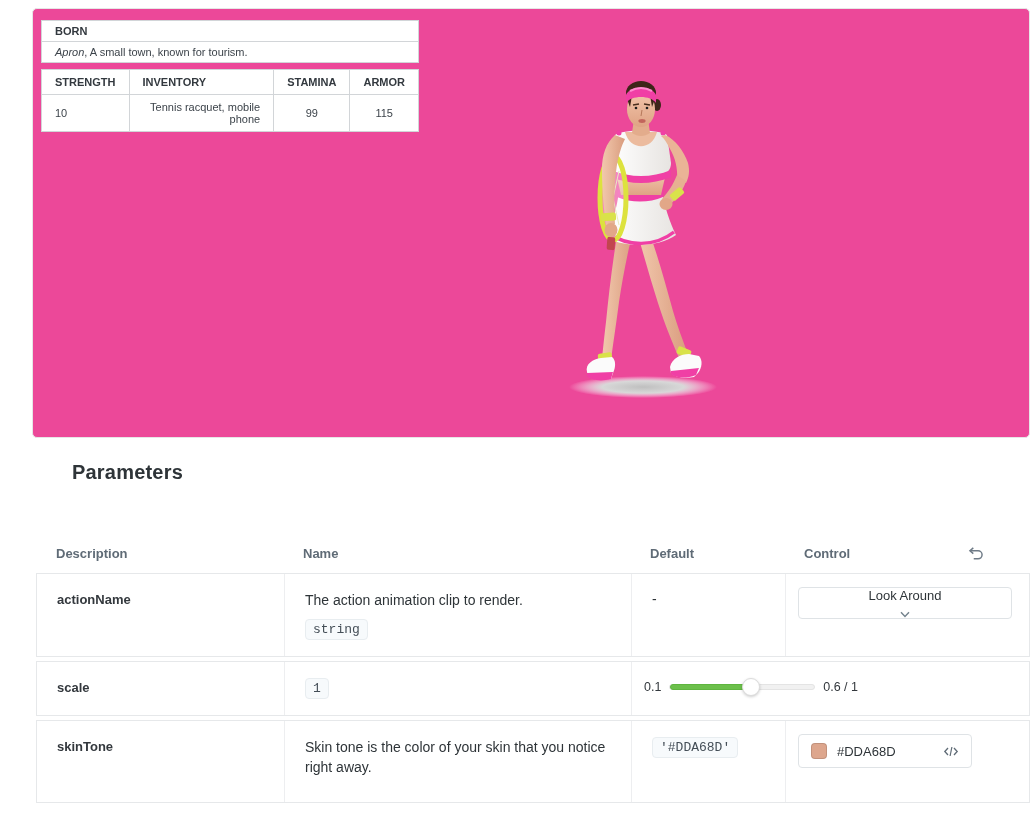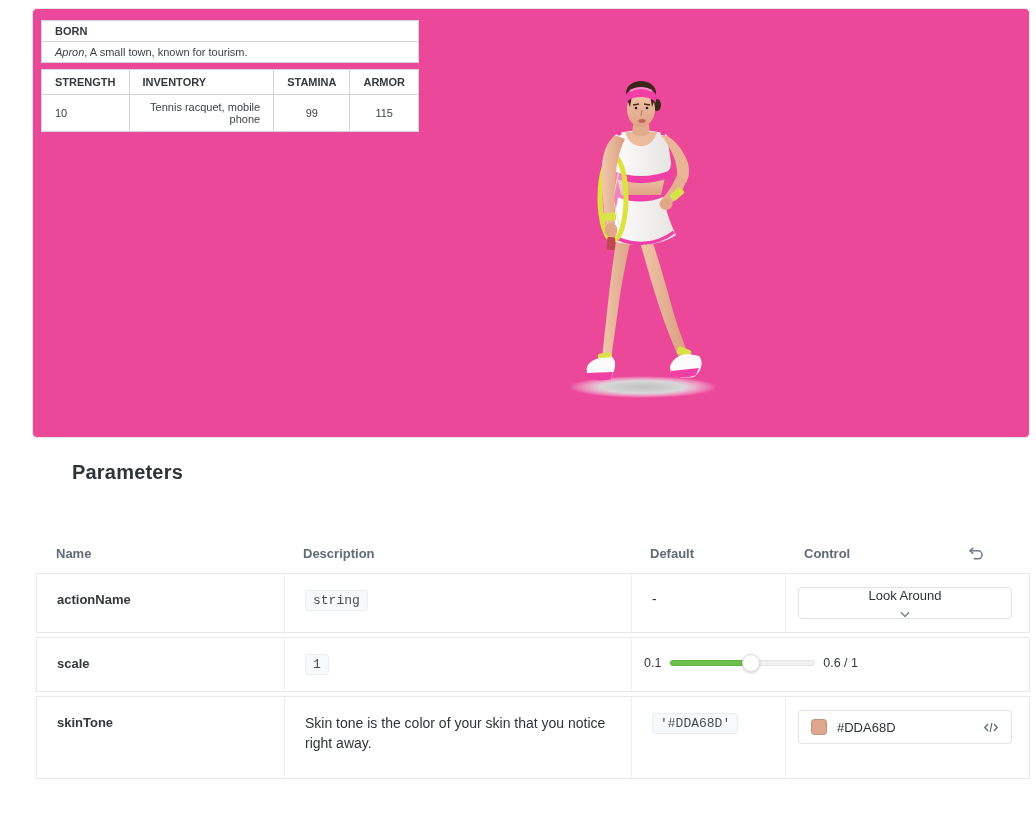--- a/index.html
+++ b/index.html
@@ -86,21 +86,21 @@
     position:absolute; left:0; top:-1px; height:6px; width:56%;
     background:#6CC04B; border-radius:3px; border:1px solid #5FB53F;
   }
   .slider-thumb {
     position:absolute; top:-7px; left:calc(56% - 9px);
     width:18px; height:18px; border-radius:50%;
     background:#fff; border:1px solid #DCDCDC;
     box-shadow:0 1px 3px rgba(0,0,0,.2); cursor:grab;
   }
   .color-control {
-    display:flex; align-items:center; width:214px; height:34px; padding:0 12px;
+    display:flex; align-items:center; width:174px; height:34px; padding:0 12px;
     border:1px solid #DFE3E6; border-radius:4px; background:#fff; cursor:pointer;
   }
   .color-swatch {
     width:16px; height:16px; border-radius:4px; margin-right:10px;
     border:1px solid rgba(0,0,0,.12);
   }
   .color-value { font-size:13px; color:#2E3438; }
   .color-code-icon { margin-left:auto; display:flex; }
 </style>
 </head>
@@ -212,35 +212,36 @@
       <ellipse cx="163" cy="137" rx="6.5" ry="6" fill="#E2A788"></ellipse>
     </svg>
   </div>
 </div>
 
 <h2 class="params-title">Parameters</h2>
 
 <div class="args-table">
 
   <div class="args-head">
+    <span>Description</span>
     <span>Name</span>
-    <span>Description</span>
     <span>Default</span>
     <span>Control</span>
     <button class="reset-btn" title="">
       <svg width="18" height="18" viewBox="0 0 16 16">
         <path d="M5.6 3.4 L2.6 6 L5.6 8.6" fill="none" stroke="#6E7A86" stroke-width="1.3"></path>
         <path d="M2.9 6 H9.8 A3.6 3.6 0 0 1 9.8 13.2 H6" fill="none" stroke="#6E7A86" stroke-width="1.3"></path>
       </svg>
     </button>
   </div>
 
   <div class="args-row">
     <div class="cell"><span class="arg-name">actionName</span></div>
     <div class="cell arg-desc">
+      <p>The action animation clip to render.</p>
       <span class="code-badge">string</span>
     </div>
     <div class="cell"><span class="plain-default">-</span></div>
     <div class="cell c-ctrl">
       <div class="sb-select">
         <span>Look Around</span>
         <svg width="10" height="7" viewBox="0 0 10 7">
           <path d="M1 1.2 L5 5.4 L9 1.2" fill="none" stroke="#73828C" stroke-width="1.4"></path>
         </svg>
       </div>

